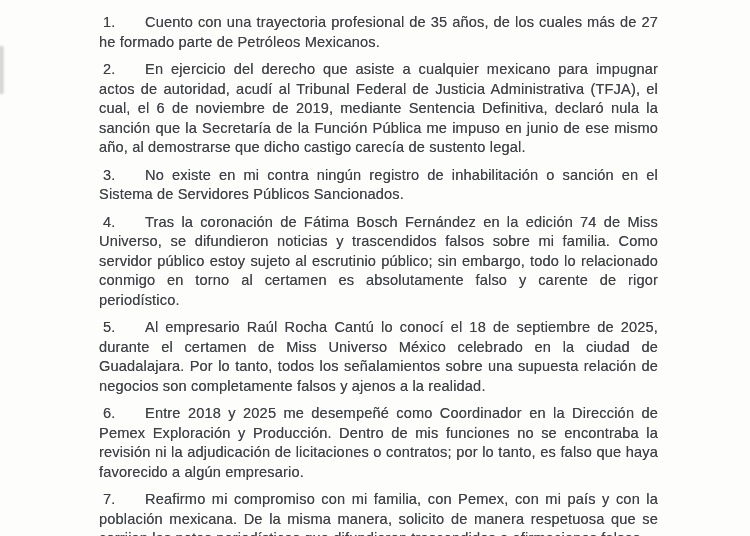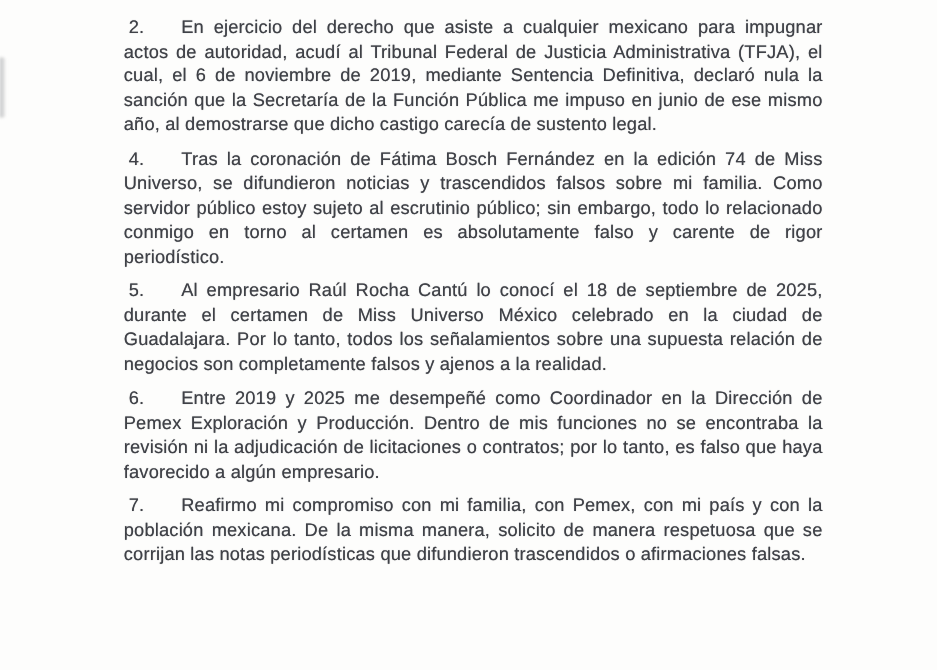--- a/index.html
+++ b/index.html
@@ -55,26 +55,28 @@
   }
 </style>
 </head>
 <body>
 
 <div class="page">
   <div class="edge-artifact"></div>
 
   <div class="content">
 
+    <p class="para"><span class="num">1.</span><span class="txt">Cuento con una trayectoria profesional de 35 años, de los cuales más de 27 he formado parte de Petróleos Mexicanos.</span></p>
 
     <p class="para"><span class="num">2.</span><span class="txt">En ejercicio del derecho que asiste a cualquier mexicano para impugnar actos de autoridad, acudí al Tribunal Federal de Justicia Administrativa (TFJA), el cual, el 6 de noviembre de 2019, mediante Sentencia Definitiva, declaró nula la sanción que la Secretaría de la Función Pública me impuso en junio de ese mismo año, al demostrarse que dicho castigo carecía de sustento legal.</span></p>
 
+    <p class="para"><span class="num">3.</span><span class="txt">No existe en mi contra ningún registro de inhabilitación o sanción en el Sistema de Servidores Públicos Sancionados.</span></p>
 
     <p class="para"><span class="num">4.</span><span class="txt">Tras la coronación de Fátima Bosch Fernández en la edición 74 de Miss Universo, se difundieron noticias y trascendidos falsos sobre mi familia. Como servidor público estoy sujeto al escrutinio público; sin embargo, todo lo relacionado conmigo en torno al certamen es absolutamente falso y carente de rigor periodístico.</span></p>
 
     <p class="para"><span class="num">5.</span><span class="txt">Al empresario Raúl Rocha Cantú lo conocí el 18 de septiembre de 2025, durante el certamen de Miss Universo México celebrado en la ciudad de Guadalajara. Por lo tanto, todos los señalamientos sobre una supuesta relación de negocios son completamente falsos y ajenos a la realidad.</span></p>
 
-    <p class="para"><span class="num">6.</span><span class="txt">Entre 2019 y 2025 me desempeñé como Coordinador en la Dirección de Pemex Exploración y Producción. Dentro de mis funciones no se encontraba la revisión ni la adjudicación de licitaciones o contratos; por lo tanto, es falso que haya favorecido a algún empresario.</span></p>
+    <p class="para"><span class="num">6.</span><span class="txt">Entre 2018 y 2025 me desempeñé como Coordinador en la Dirección de Pemex Exploración y Producción. Dentro de mis funciones no se encontraba la revisión ni la adjudicación de licitaciones o contratos; por lo tanto, es falso que haya favorecido a algún empresario.</span></p>
 
     <p class="para"><span class="num">7.</span><span class="txt">Reafirmo mi compromiso con mi familia, con Pemex, con mi país y con la población mexicana. De la misma manera, solicito de manera respetuosa que se corrijan las notas periodísticas que difundieron trascendidos o afirmaciones falsas.</span></p>
 
   </div>
 </div>
 
 </body></html>

